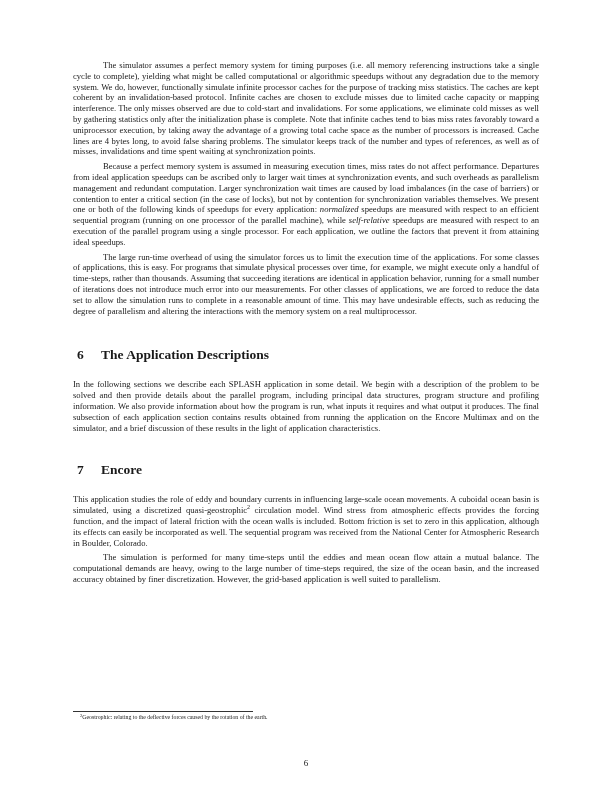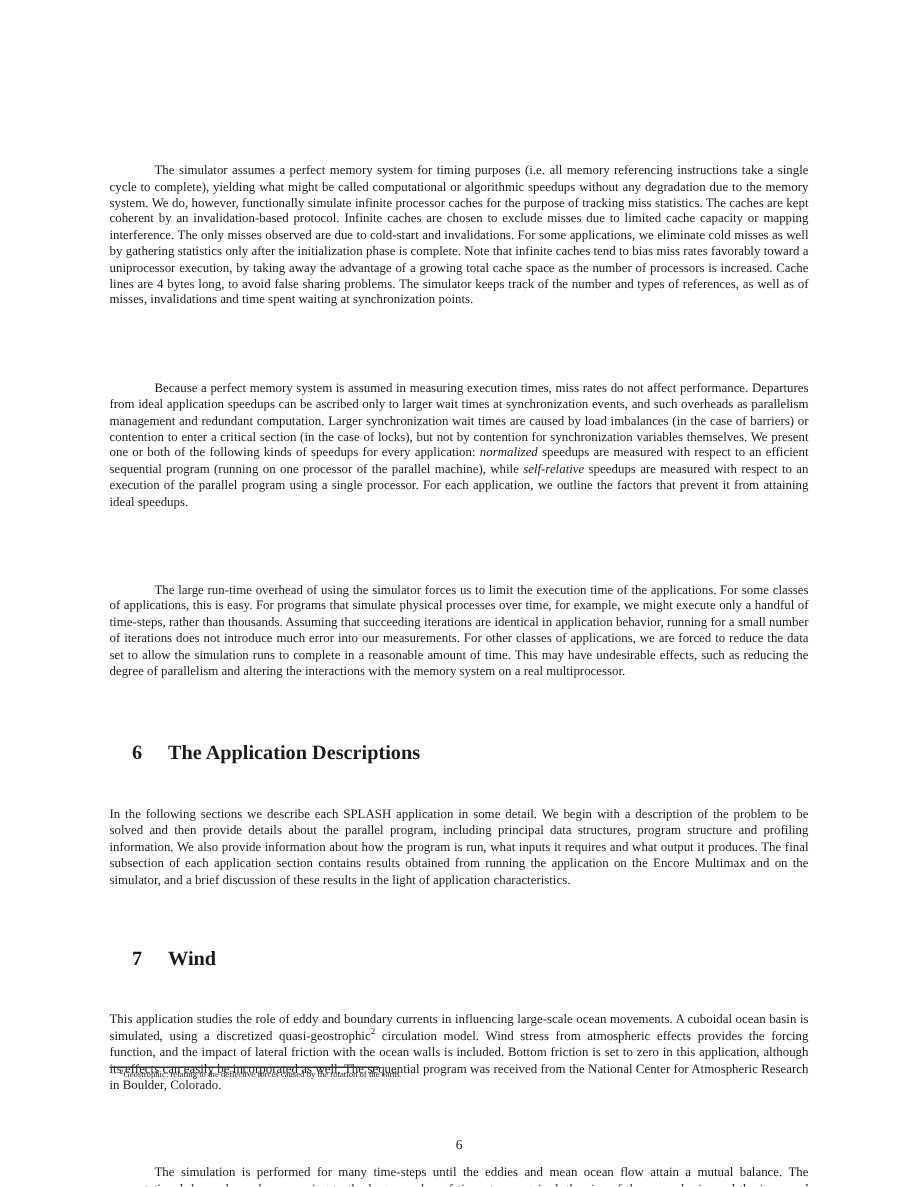--- a/index.html
+++ b/index.html
@@ -3,24 +3,24 @@
 <meta charset="utf-8">
 <style>
   html, body { margin: 0; padding: 0; background: #ffffff; }
   body { width: 612px; height: 791px; position: relative; overflow: hidden; }
   .page {
     position: absolute; left: 73px; top: 60px; width: 466px;
     font-family: "Liberation Serif", serif; color: #1a1a1a;
     font-size: 8.6px; line-height: 10.8px; text-align: justify;
   }
   .para { margin: 0 0 4px 0; }
-  .indent { text-indent: 30px; margin-top: 48px; }
+  .indent { text-indent: 30px; }
   .section-head {
     font-family: "Liberation Serif", serif; font-weight: bold;
-    font-size: 13.5px; line-height: 16px; margin: 15px; text-align: left;
+    font-size: 13.5px; line-height: 16px; margin: 4px; text-align: left;
   }
   .section-head .num { display: inline-block; width: 24px; }
   em { }
   sup { font-size: 6px; line-height: 0; vertical-align: 4px; }
   .footnote-rule { position: absolute; left: 73px; top: 711px; width: 180px; border-top: 1px solid #333; }
   .footnote { position: absolute; left: 80px; top: 714px; font-family: "Liberation Serif", serif; font-size: 5.8px; line-height: 7px; color: #1a1a1a; }
   .footnote sup { font-size: 4.5px; vertical-align: 2px; }
   .page-number { position: absolute; left: 0; width: 612px; top: 758px; text-align: center; font-family: "Liberation Serif", serif; font-size: 9px; color: #1a1a1a; }
 </style>
 </head>
@@ -30,21 +30,21 @@
   <p class="para indent">The simulator assumes a perfect memory system for timing purposes (i.e. all memory referencing instructions take a single cycle to complete), yielding what might be called computational or algorithmic speedups without any degradation due to the memory system. We do, however, functionally simulate infinite processor caches for the purpose of tracking miss statistics. The caches are kept coherent by an invalidation-based protocol. Infinite caches are chosen to exclude misses due to limited cache capacity or mapping interference. The only misses observed are due to cold-start and invalidations. For some applications, we eliminate cold misses as well by gathering statistics only after the initialization phase is complete. Note that infinite caches tend to bias miss rates favorably toward a uniprocessor execution, by taking away the advantage of a growing total cache space as the number of processors is increased. Cache lines are 4 bytes long, to avoid false sharing problems. The simulator keeps track of the number and types of references, as well as of misses, invalidations and time spent waiting at synchronization points.</p>
   <p class="para indent"><span>Because a perfect memory system is assumed in measuring execution times, miss rates do not affect performance. Departures from ideal application speedups can be ascribed only to larger wait times at synchronization events, and such overheads as parallelism management and redundant computation. Larger synchronization wait times are caused by load imbalances (in the case of barriers) or contention to enter a critical section (in the case of locks), but not by contention for synchronization variables themselves. We present one or both of the following kinds of speedups for every application: </span><em>normalized</em><span> speedups are measured with respect to an efficient sequential program (running on one processor of the parallel machine), while </span><em>self-relative</em><span> speedups are measured with respect to an execution of the parallel program using a single processor. For each application, we outline the factors that prevent it from attaining ideal speedups.</span></p>
   <p class="para indent">The large run-time overhead of using the simulator forces us to limit the execution time of the applications. For some classes of applications, this is easy. For programs that simulate physical processes over time, for example, we might execute only a handful of time-steps, rather than thousands. Assuming that succeeding iterations are identical in application behavior, running for a small number of iterations does not introduce much error into our measurements. For other classes of applications, we are forced to reduce the data set to allow the simulation runs to complete in a reasonable amount of time. This may have undesirable effects, such as reducing the degree of parallelism and altering the interactions with the memory system on a real multiprocessor.</p>
 
   <div style="height:23px"></div>
   <h2 class="section-head"><span class="num">6</span><span>The Application Descriptions</span></h2>
   <div style="height:12px"></div>
   <p class="para">In the following sections we describe each SPLASH application in some detail. We begin with a description of the problem to be solved and then provide details about the parallel program, including principal data structures, program structure and profiling information. We also provide information about how the program is run, what inputs it requires and what output it produces. The final subsection of each application section contains results obtained from running the application on the Encore Multimax and on the simulator, and a brief discussion of these results in the light of application characteristics.</p>
 
   <div style="height:21px"></div>
-  <h2 class="section-head"><span class="num">7</span><span>Wind</span></h2>
+  <h2 class="section-head"><span class="num">7</span><span>Encore</span></h2>
   <div style="height:12px"></div>
   <p class="para"><span>This application studies the role of eddy and boundary currents in influencing large-scale ocean movements. A cuboidal ocean basin is simulated, using a discretized quasi-geostrophic</span><sup>2</sup><span> circulation model. Wind stress from atmospheric effects provides the forcing function, and the impact of lateral friction with the ocean walls is included. Bottom friction is set to zero in this application, although its effects can easily be incorporated as well. The sequential program was received from the National Center for Atmospheric Research in Boulder, Colorado.</span></p>
   <p class="para indent">The simulation is performed for many time-steps until the eddies and mean ocean flow attain a mutual balance. The computational demands are heavy, owing to the large number of time-steps required, the size of the ocean basin, and the increased accuracy obtained by finer discretization. However, the grid-based application is well suited to parallelism.</p>
 </div>
 
 <div class="footnote-rule"></div>
 <div class="footnote"><sup>2</sup><span>Geostrophic: relating to the deflective forces caused by the rotation of the earth.</span></div>
 
 <div class="page-number">6</div>
 

